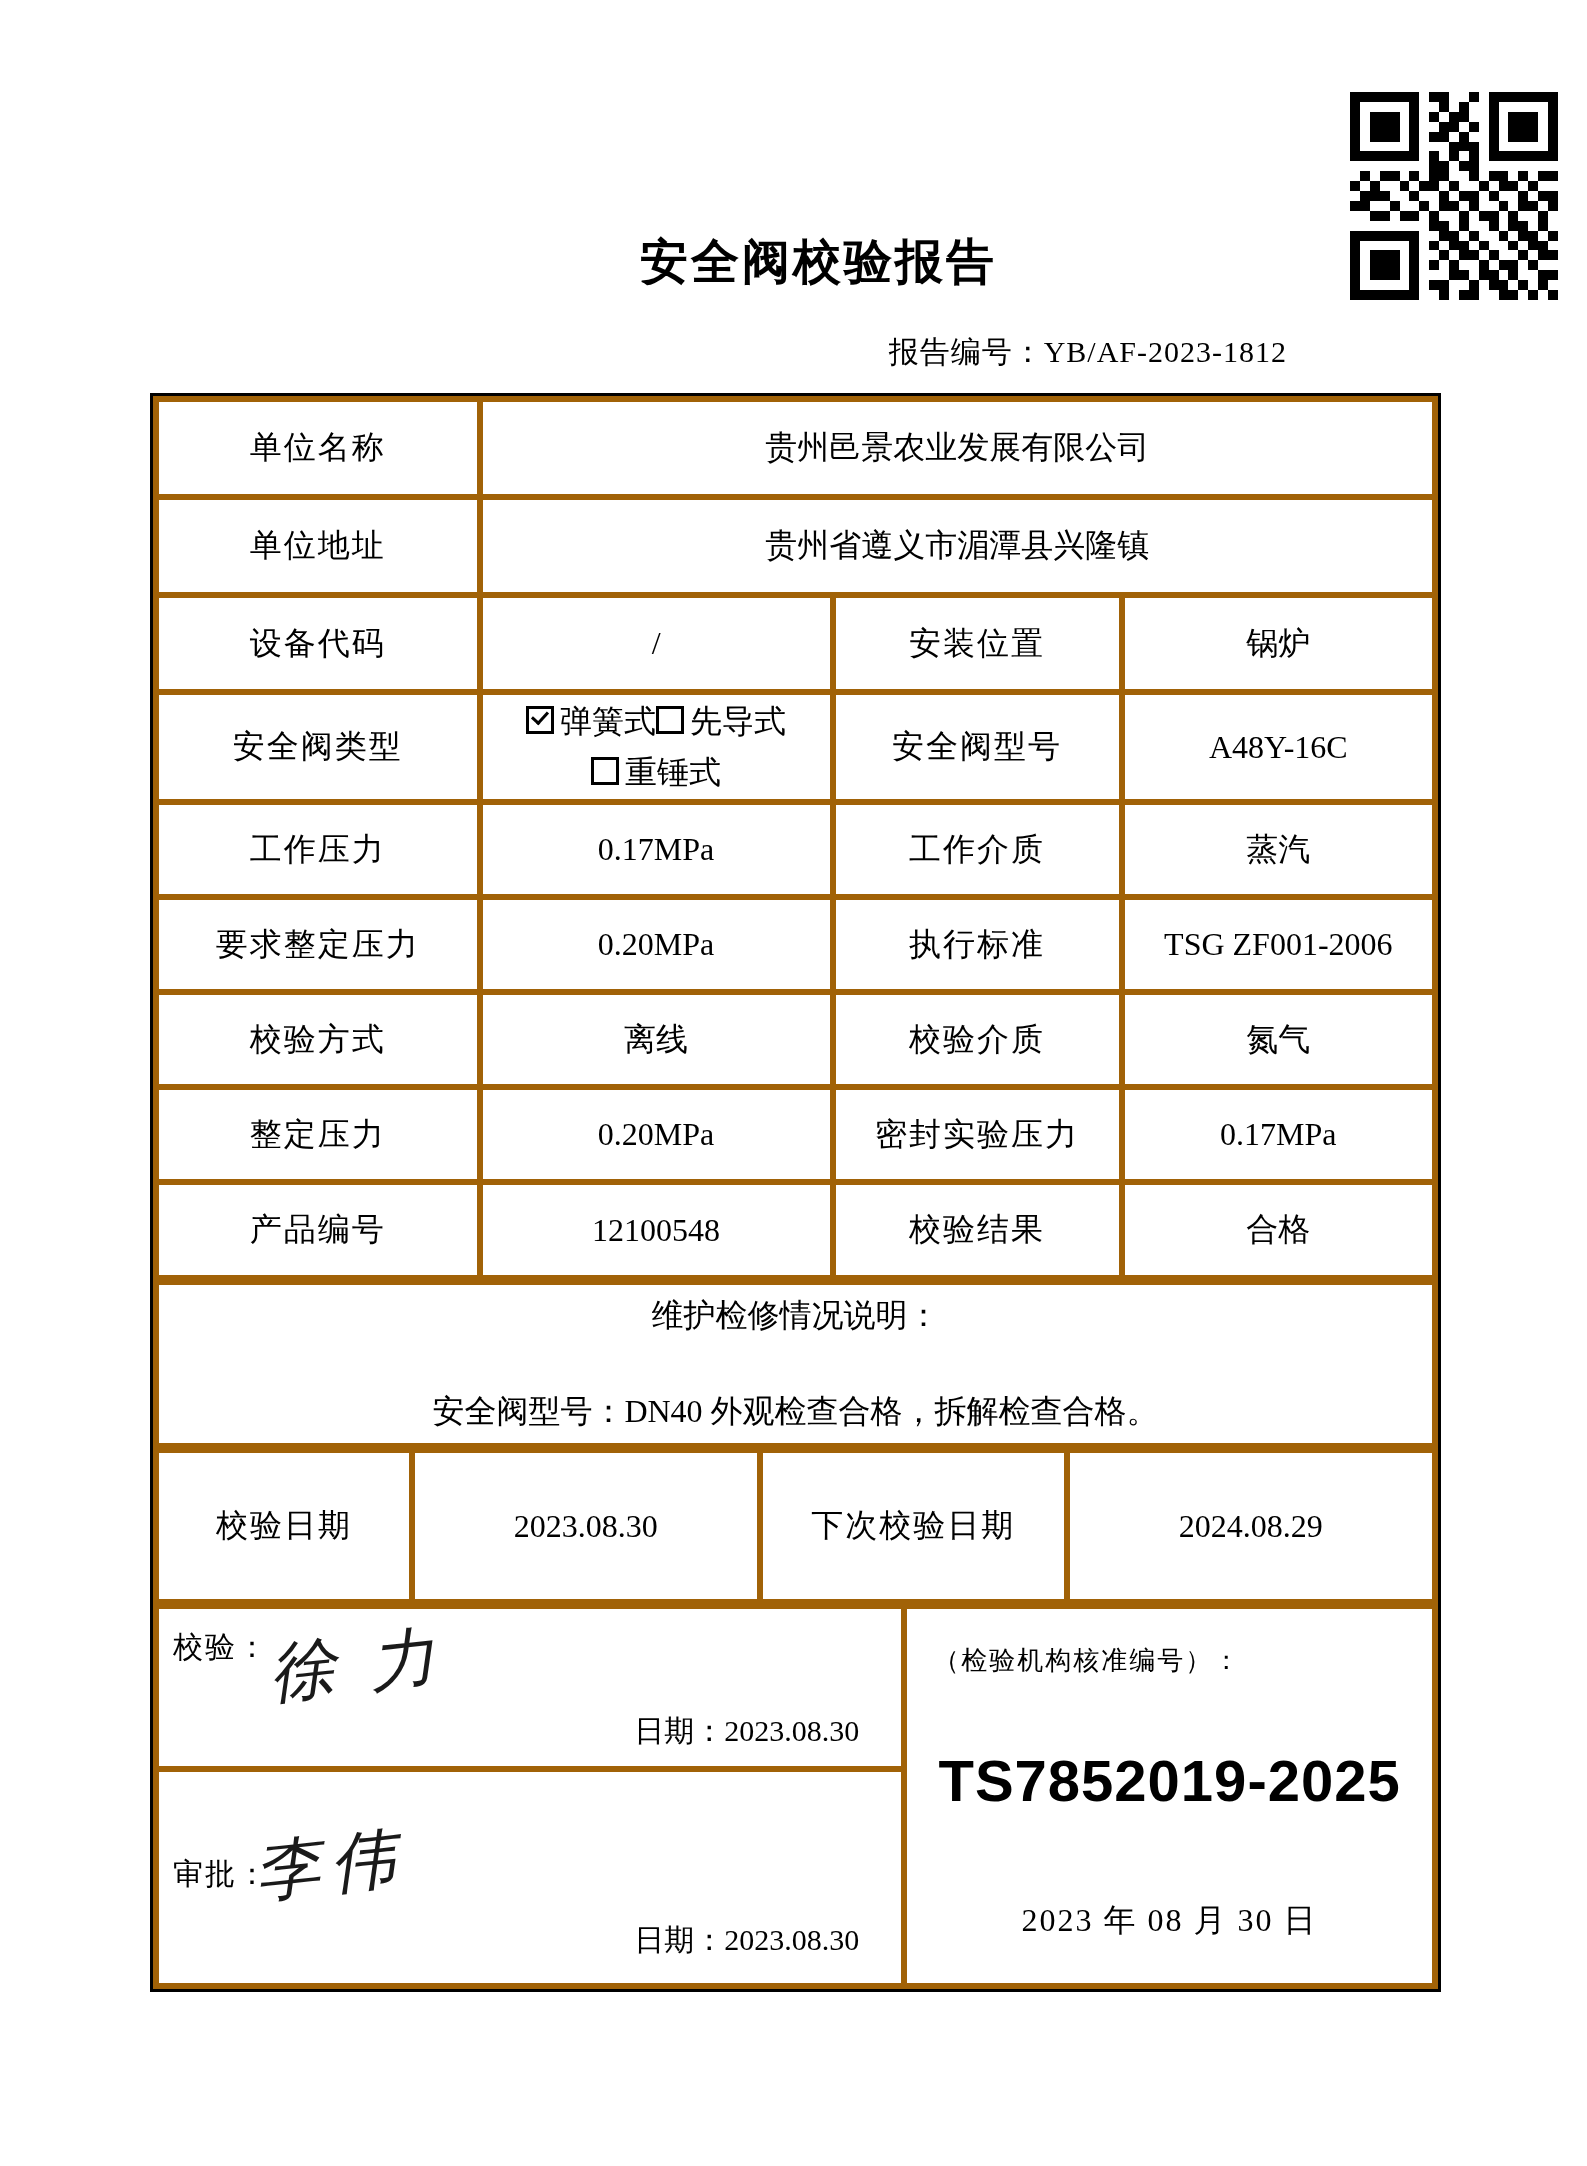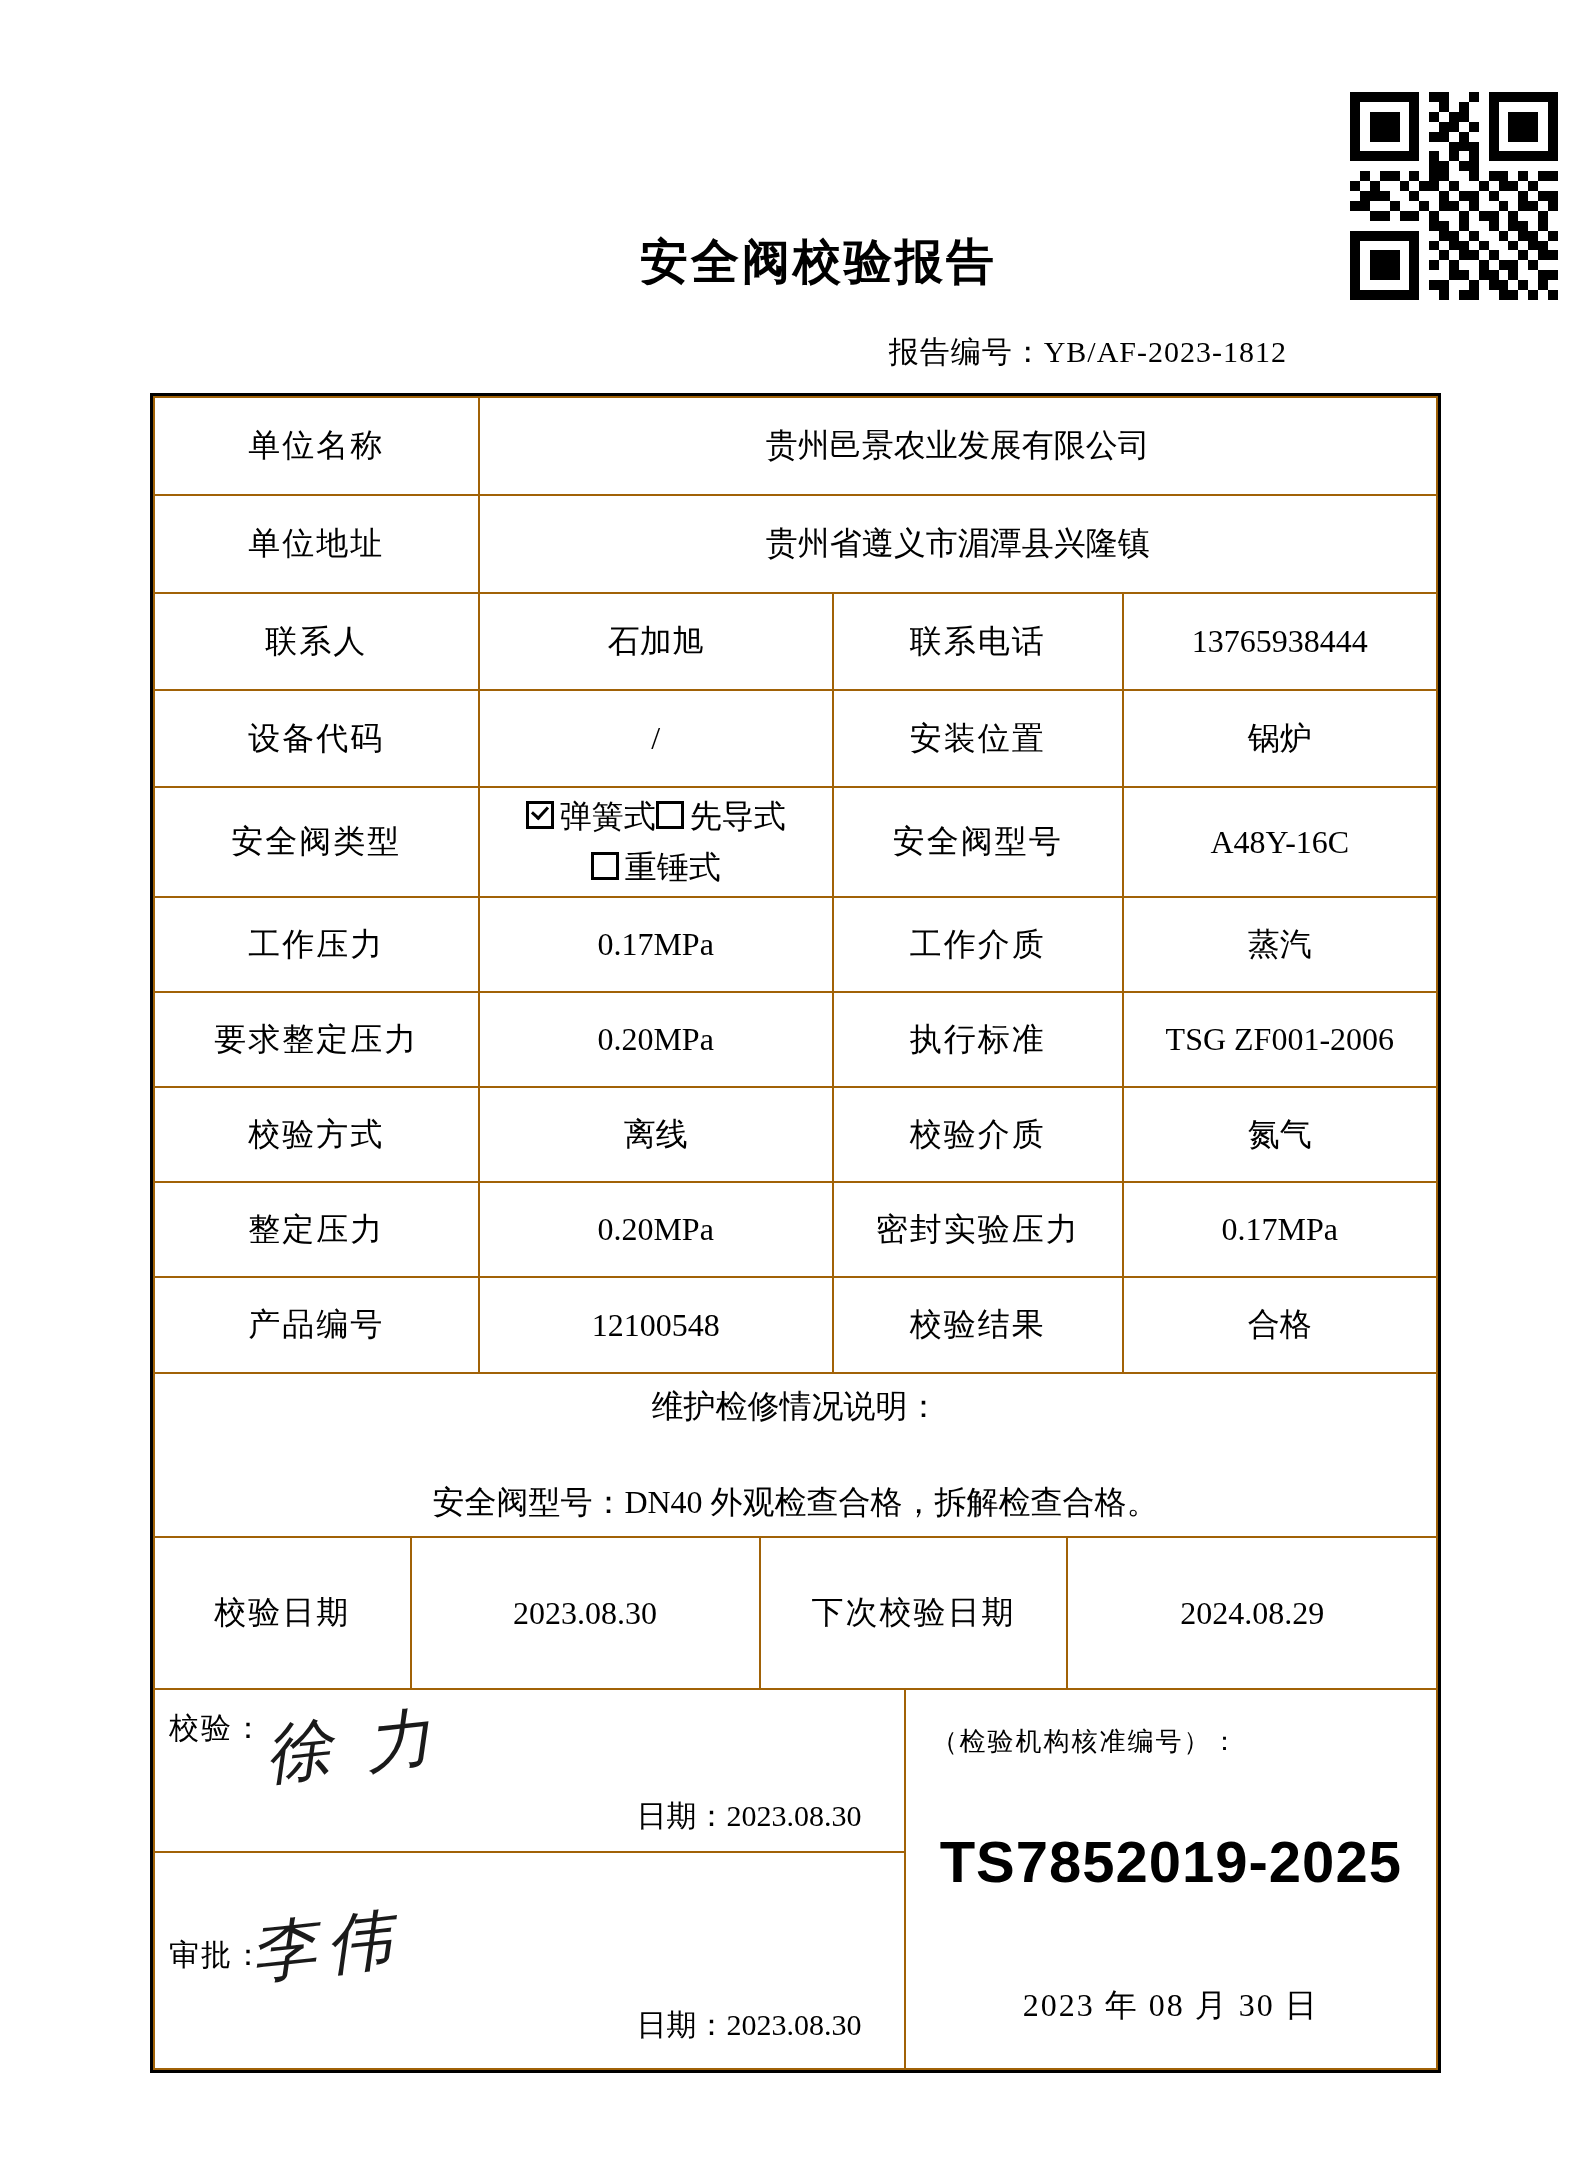--- a/index.html
+++ b/index.html
@@ -11,21 +11,21 @@
   .qr{position:absolute;left:1350px;top:92px;width:208px;height:208px;}
   .qr svg{width:100%;height:100%;shape-rendering:crispEdges;}
   
   .title{position:absolute;left:640px;top:236px;font-size:48px;font-weight:bold;
          letter-spacing:3px;line-height:1.1;white-space:nowrap;}
   .report-no{position:absolute;top:332px;right:300px;font-size:30px;white-space:nowrap;letter-spacing:1px;}
   
   .table-wrap{position:absolute;left:150px;top:393px;width:1285px;border:3px solid #000;}
   table.grid{width:100%;border-collapse:collapse;table-layout:fixed;}
   table.grid + table.grid{margin-top:-2px;}
-  table.grid td{border:2px solid #a16207;text-align:center;vertical-align:middle;
+  table.grid td{border:6px solid #a16207;text-align:center;vertical-align:middle;
     font-size:32px;padding:0 6px;overflow:hidden;}
   td.lbl{letter-spacing:2px;}
   
   .opt-line{line-height:1.6;white-space:nowrap;}
   .cbox{display:inline-block;width:22px;height:22px;border:3px solid #000;
         margin-right:6px;vertical-align:-2px;position:relative;}
   .cbox.checked::after{content:"";position:absolute;left:3px;top:2px;width:13px;height:7px;
         border-left:3px solid #000;border-bottom:3px solid #000;transform:rotate(-48deg);}
   .opt{}
   .opt:last-child{margin-right:0;margin-top:44px;}
@@ -305,26 +305,20 @@
       <tbody>
           <tr style="height:98px">
         <td class="lbl">单位名称</td>
         <td colspan="3">贵州邑景农业发展有限公司</td>
       </tr>
       <tr style="height:98px">
         <td class="lbl">单位地址</td>
         <td colspan="3">贵州省遵义市湄潭县兴隆镇</td>
       </tr>
       <tr style="height:97px">
-        <td class="lbl">联系人</td>
-        <td>石加旭</td>
-        <td class="lbl">联系电话</td>
-        <td>13765938444</td>
-      </tr>
-      <tr style="height:97px">
         <td class="lbl">设备代码</td>
         <td>/</td>
         <td class="lbl">安装位置</td>
         <td>锅炉</td>
       </tr>
       <tr style="height:110px">
         <td class="lbl">安全阀类型</td>
         <td>
           <div class="opt-line">
             <span class="opt"><span class="cbox checked"></span><span>弹簧式</span></span><span class="opt"><span class="cbox"></span><span>先导式</span></span>

